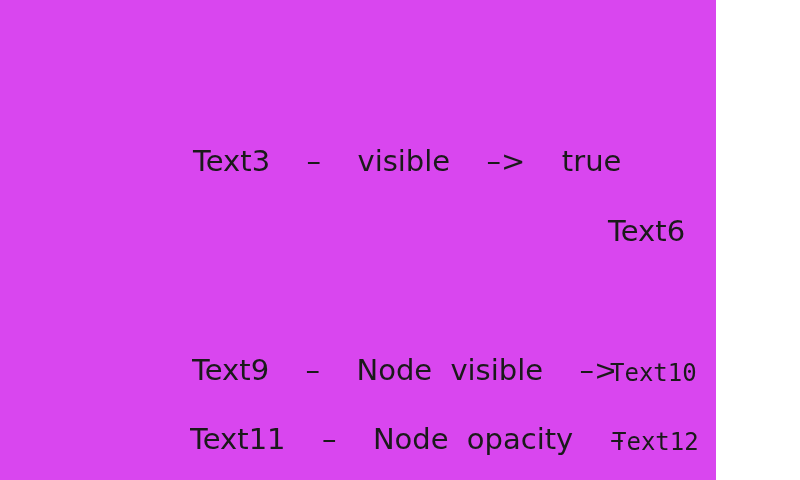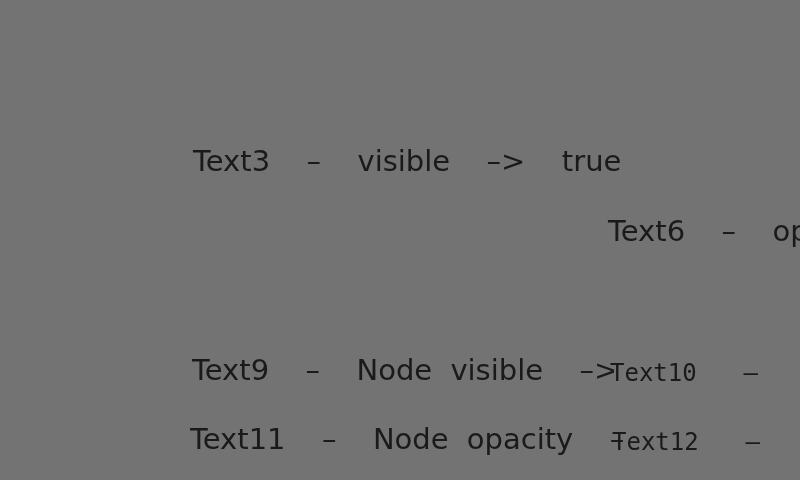--- a/index.html
+++ b/index.html
@@ -2,23 +2,23 @@
 <html><head>
 <meta charset="utf-8">
 <style>
   html, body {
     margin: 0;
     padding: 0;
     background: #ffffff;
   }
   .stage {
     position: relative;
-    width: 800px;
+    width: 716px;
     height: 480px;
-    background: #737373;
+    background: #d946ef;
     overflow: hidden;
     font-family: "DejaVu Sans", sans-serif;
   }
   .txt {
     position: absolute;
     white-space: pre;
     color: #1a1a1a;
     line-height: 1;
   }
   .sans {

